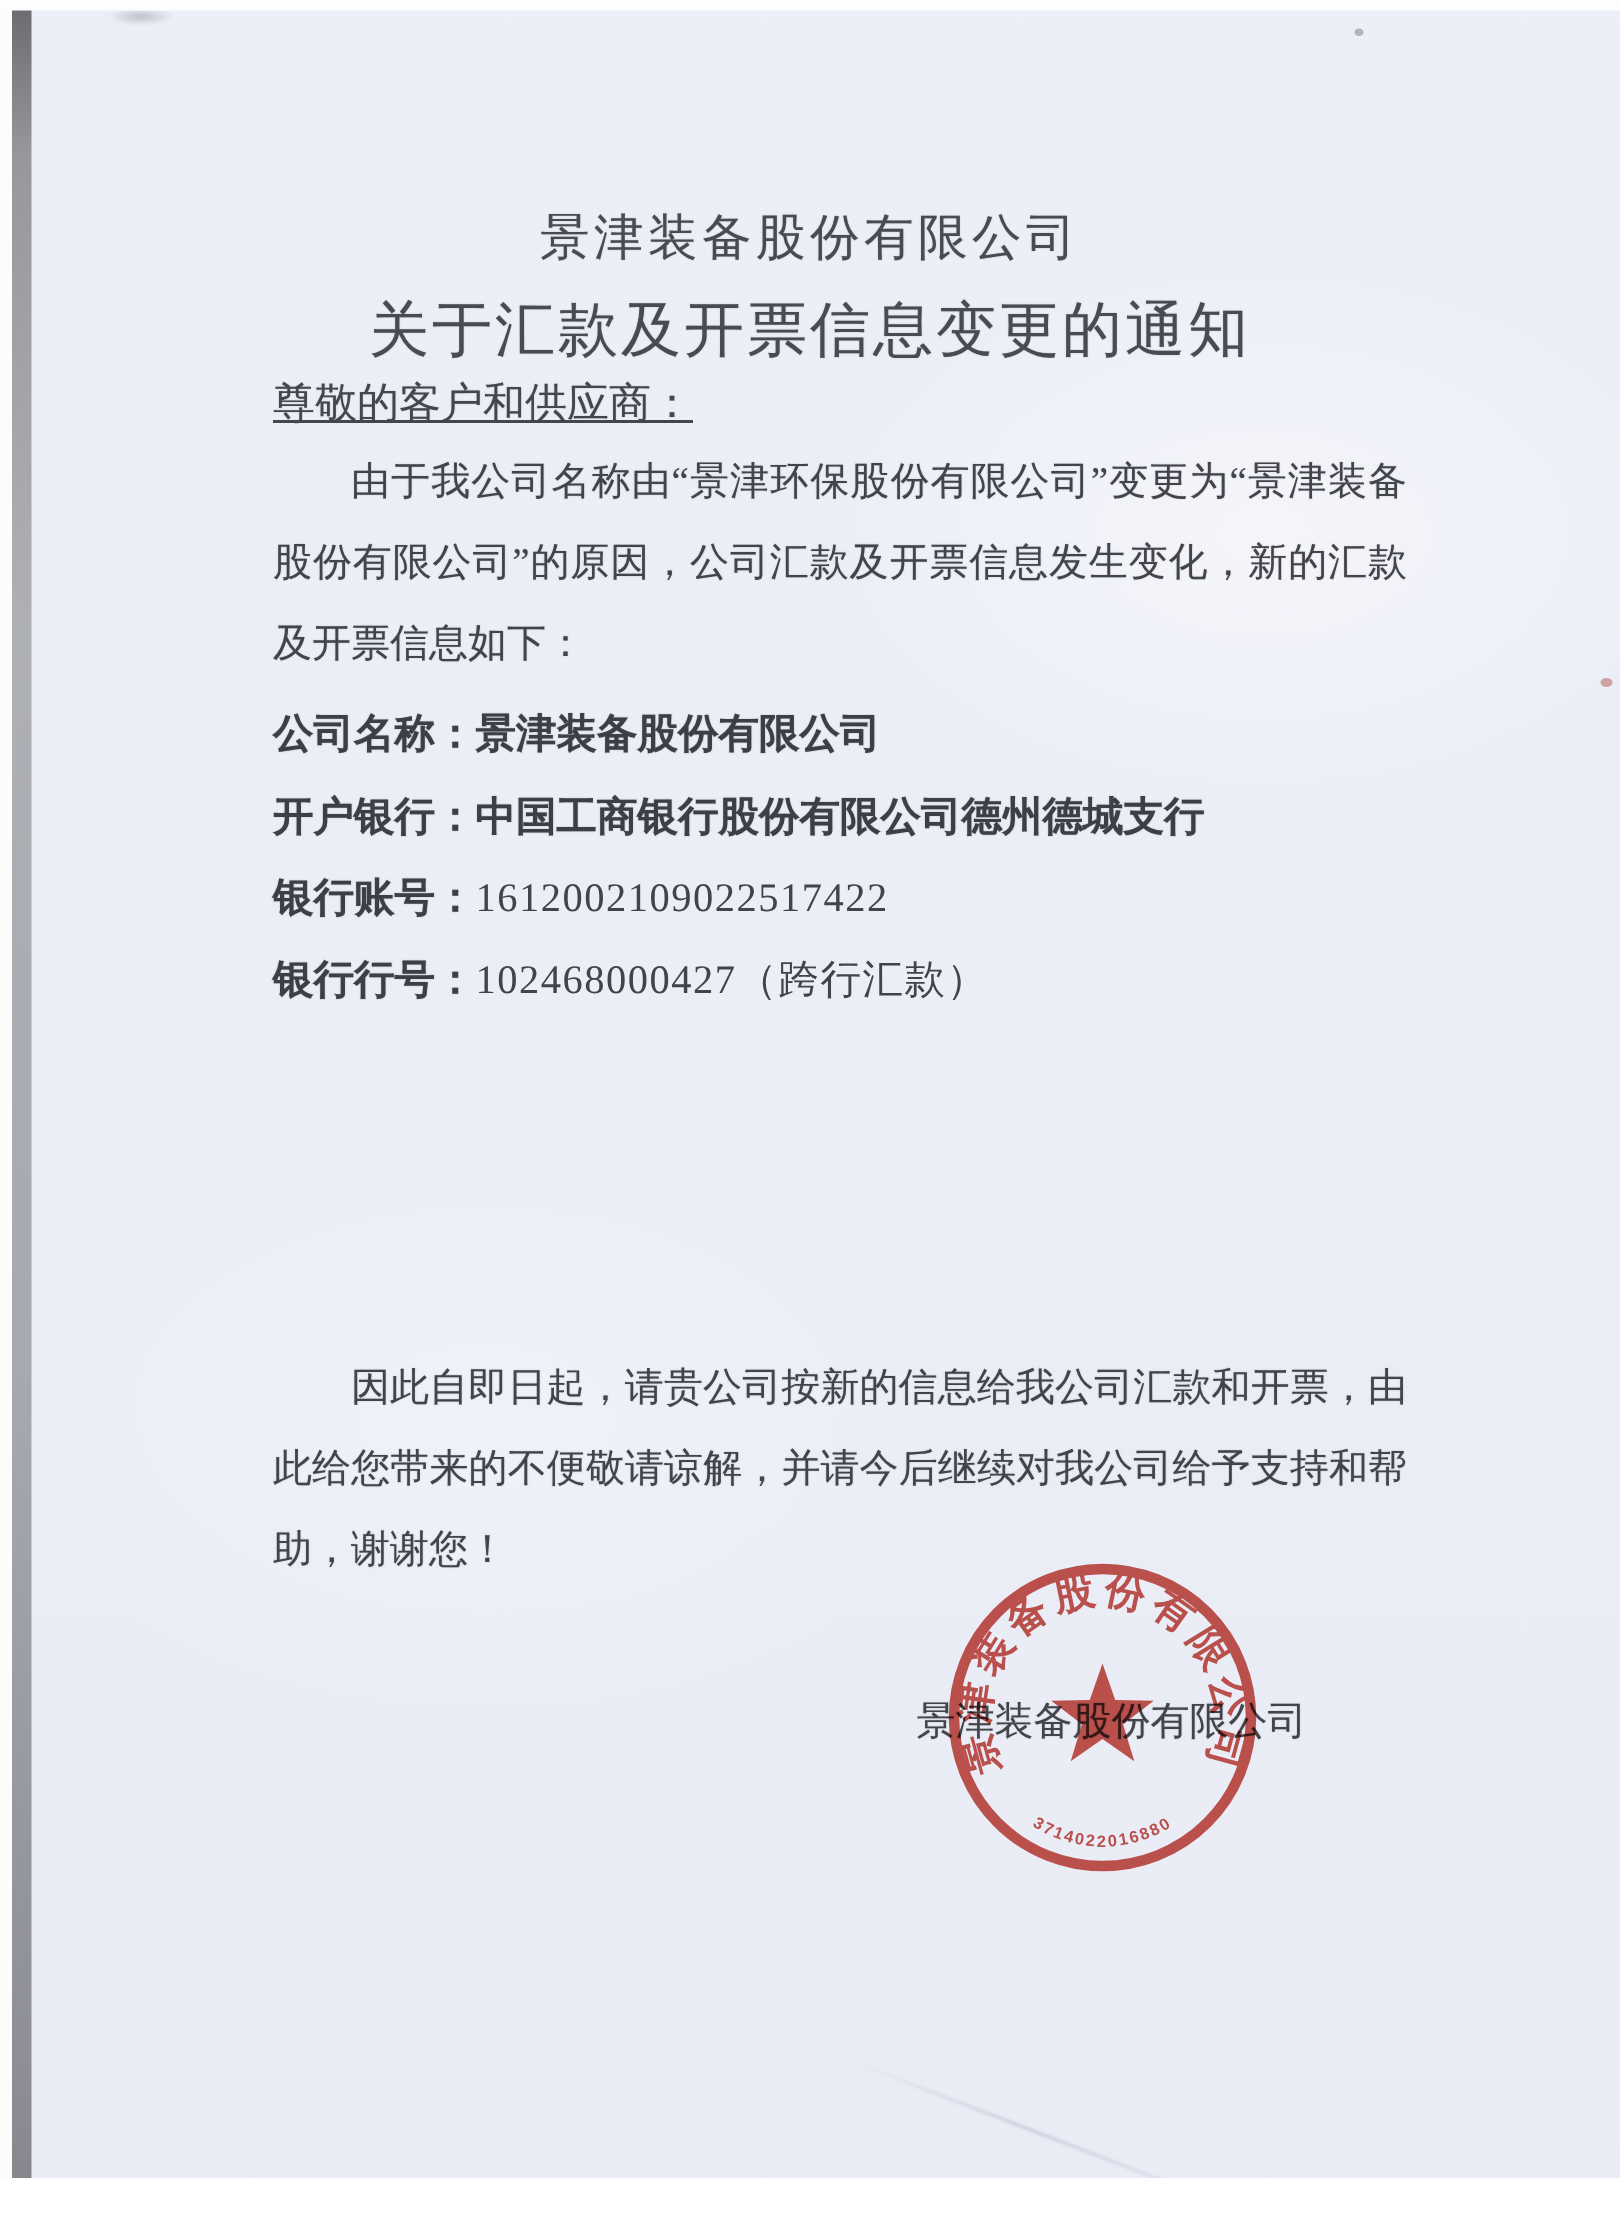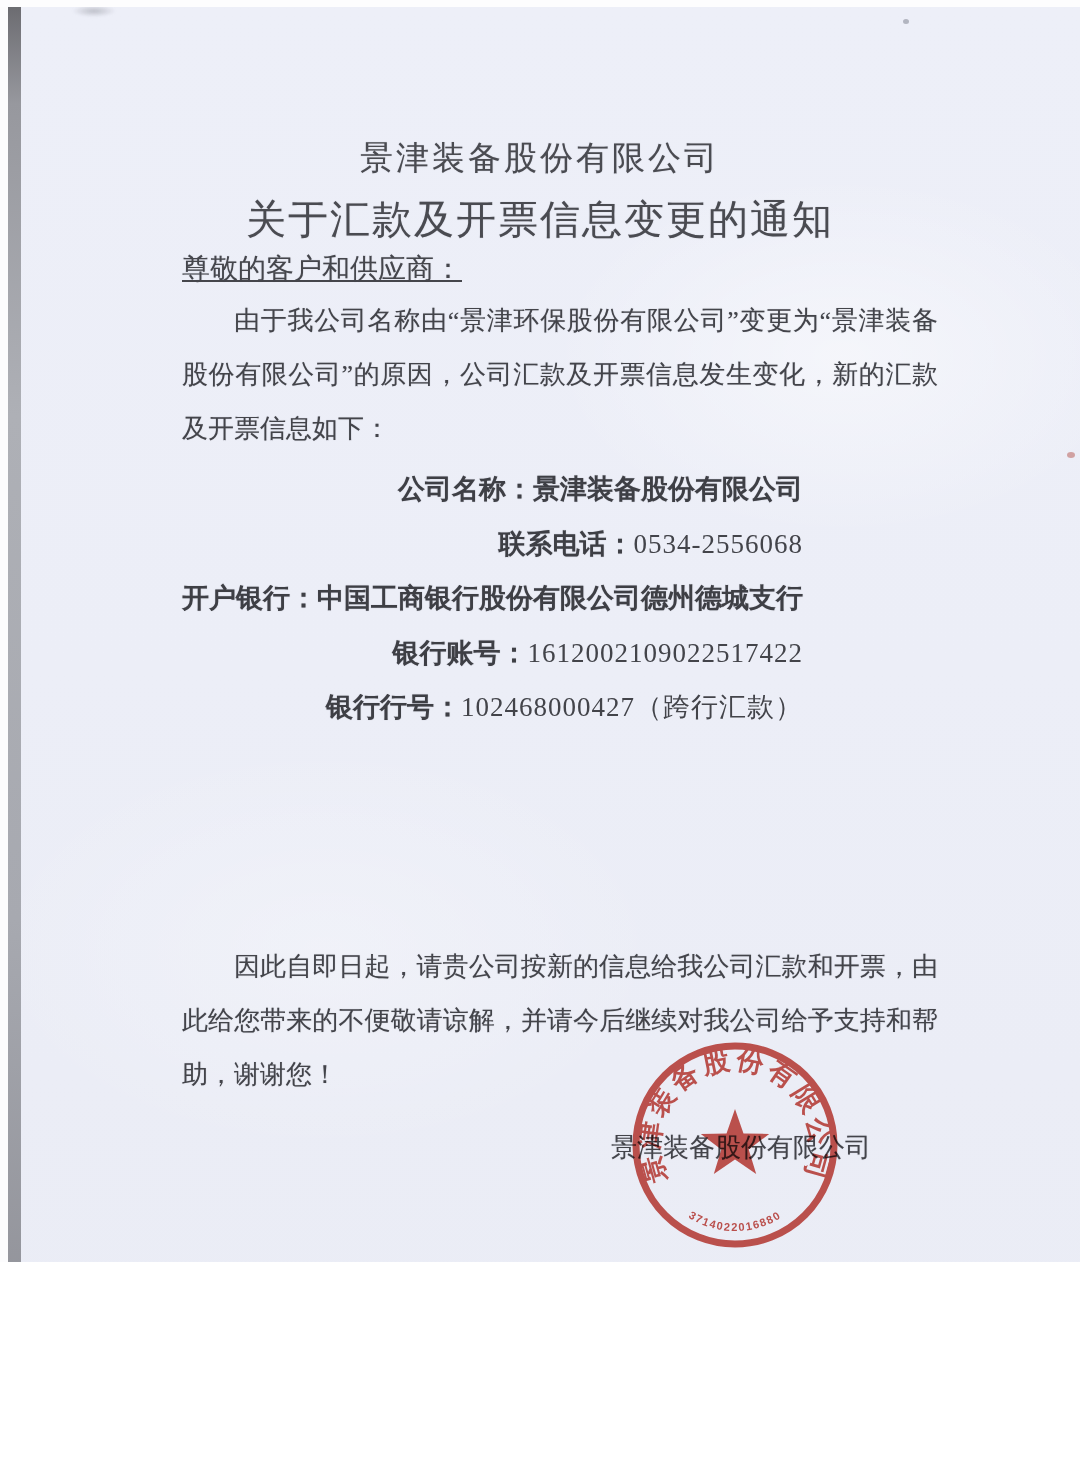--- a/index.html
+++ b/index.html
@@ -1,17 +1,17 @@
 <!DOCTYPE html>
 <html><head>
 <meta charset="utf-8">
 <style>
   html,body{margin:0;padding:0;background:#ffffff;}
   .canvas{
-    position:relative;width:1080px;height:1262px;overflow:hidden;
+    position:relative;width:1080px;height:1452px;overflow:hidden;
     background:#fdfdfe;
     font-family:"Liberation Serif","DejaVu Serif",serif;
     color:#45464c;
   }
   
   .page{
     position:absolute;left:0;top:0;width:1080px;height:1482px;
     background:
       radial-gradient(420px 260px at 78% 24%, rgba(255,255,255,.45), rgba(255,255,255,0) 70%),
       radial-gradient(500px 300px at 30% 64%, rgba(255,255,255,.25), rgba(255,255,255,0) 70%),
@@ -25,23 +25,23 @@
   .doc-subtitle{
     left:0;top:192px;width:1080px;text-align:center;
     font-size:40px;letter-spacing:2px;color:#4a4b51;
   }
   .salutation{left:182px;top:250px;font-size:28px;text-decoration:underline;}
   .para{
     left:182px;width:756px;font-size:26px;line-height:54px;
     text-align:justify;text-indent:2em;color:#43444a;
   }
   .intro{top:294px;}
-  .closing{top:940px;}
+  .closing{top:898px;}
   .info-list{position:absolute;left:182px;top:462px;}
-  .info-row{height:54.6px;line-height:54.6px;font-size:27px;white-space:nowrap;text-align:right;}
+  .info-row{height:54.6px;line-height:54.6px;font-size:27px;white-space:nowrap;}
   .info-row .lbl{font-weight:bold;color:#3e3f45;text-shadow:0 0 1px rgba(60,62,74,.4);}
   .info-row .val.cn{font-weight:bold;color:#3e3f45;text-shadow:0 0 1px rgba(60,62,74,.4);}
   .info-row .val.num{font-weight:normal;letter-spacing:1px;color:#43444a;}
   .signature{left:611px;top:1130px;font-size:26px;letter-spacing:0;color:#43444a;z-index:2;}
   .sig-date{left:624px;top:1190px;font-size:27px;letter-spacing:5px;word-spacing:12px;color:#43444a;z-index:2;}
   
   .seal{
     position:absolute;left:630px;top:1040px;width:210px;height:210px;z-index:3;
     mix-blend-mode:multiply;opacity:.9;filter:blur(.3px);
   }
@@ -81,23 +81,20 @@
 
     <div class="txt salutation">尊敬的客户和供应商：</div>
 
     <div class="txt para intro">由于我公司名称由“景津环保股份有限公司”变更为“景津装备股份有限公司”的原因，公司汇款及开票信息发生变化，新的汇款及开票信息如下：</div>
 
     <div class="info-list">
       <div class="info-row">
         <span class="lbl">公司名称：</span><span class="val cn">景津装备股份有限公司</span>
       </div>
       <div class="info-row">
-        <span class="lbl">联系电话：</span><span class="val num">0534-2556068</span>
-      </div>
-      <div class="info-row">
         <span class="lbl">开户银行：</span><span class="val cn">中国工商银行股份有限公司德州德城支行</span>
       </div>
       <div class="info-row">
         <span class="lbl">银行账号：</span><span class="val num">1612002109022517422</span>
       </div>
       <div class="info-row">
         <span class="lbl">银行行号：</span><span class="val num">102468000427（跨行汇款）</span>
       </div>
     </div>
 

